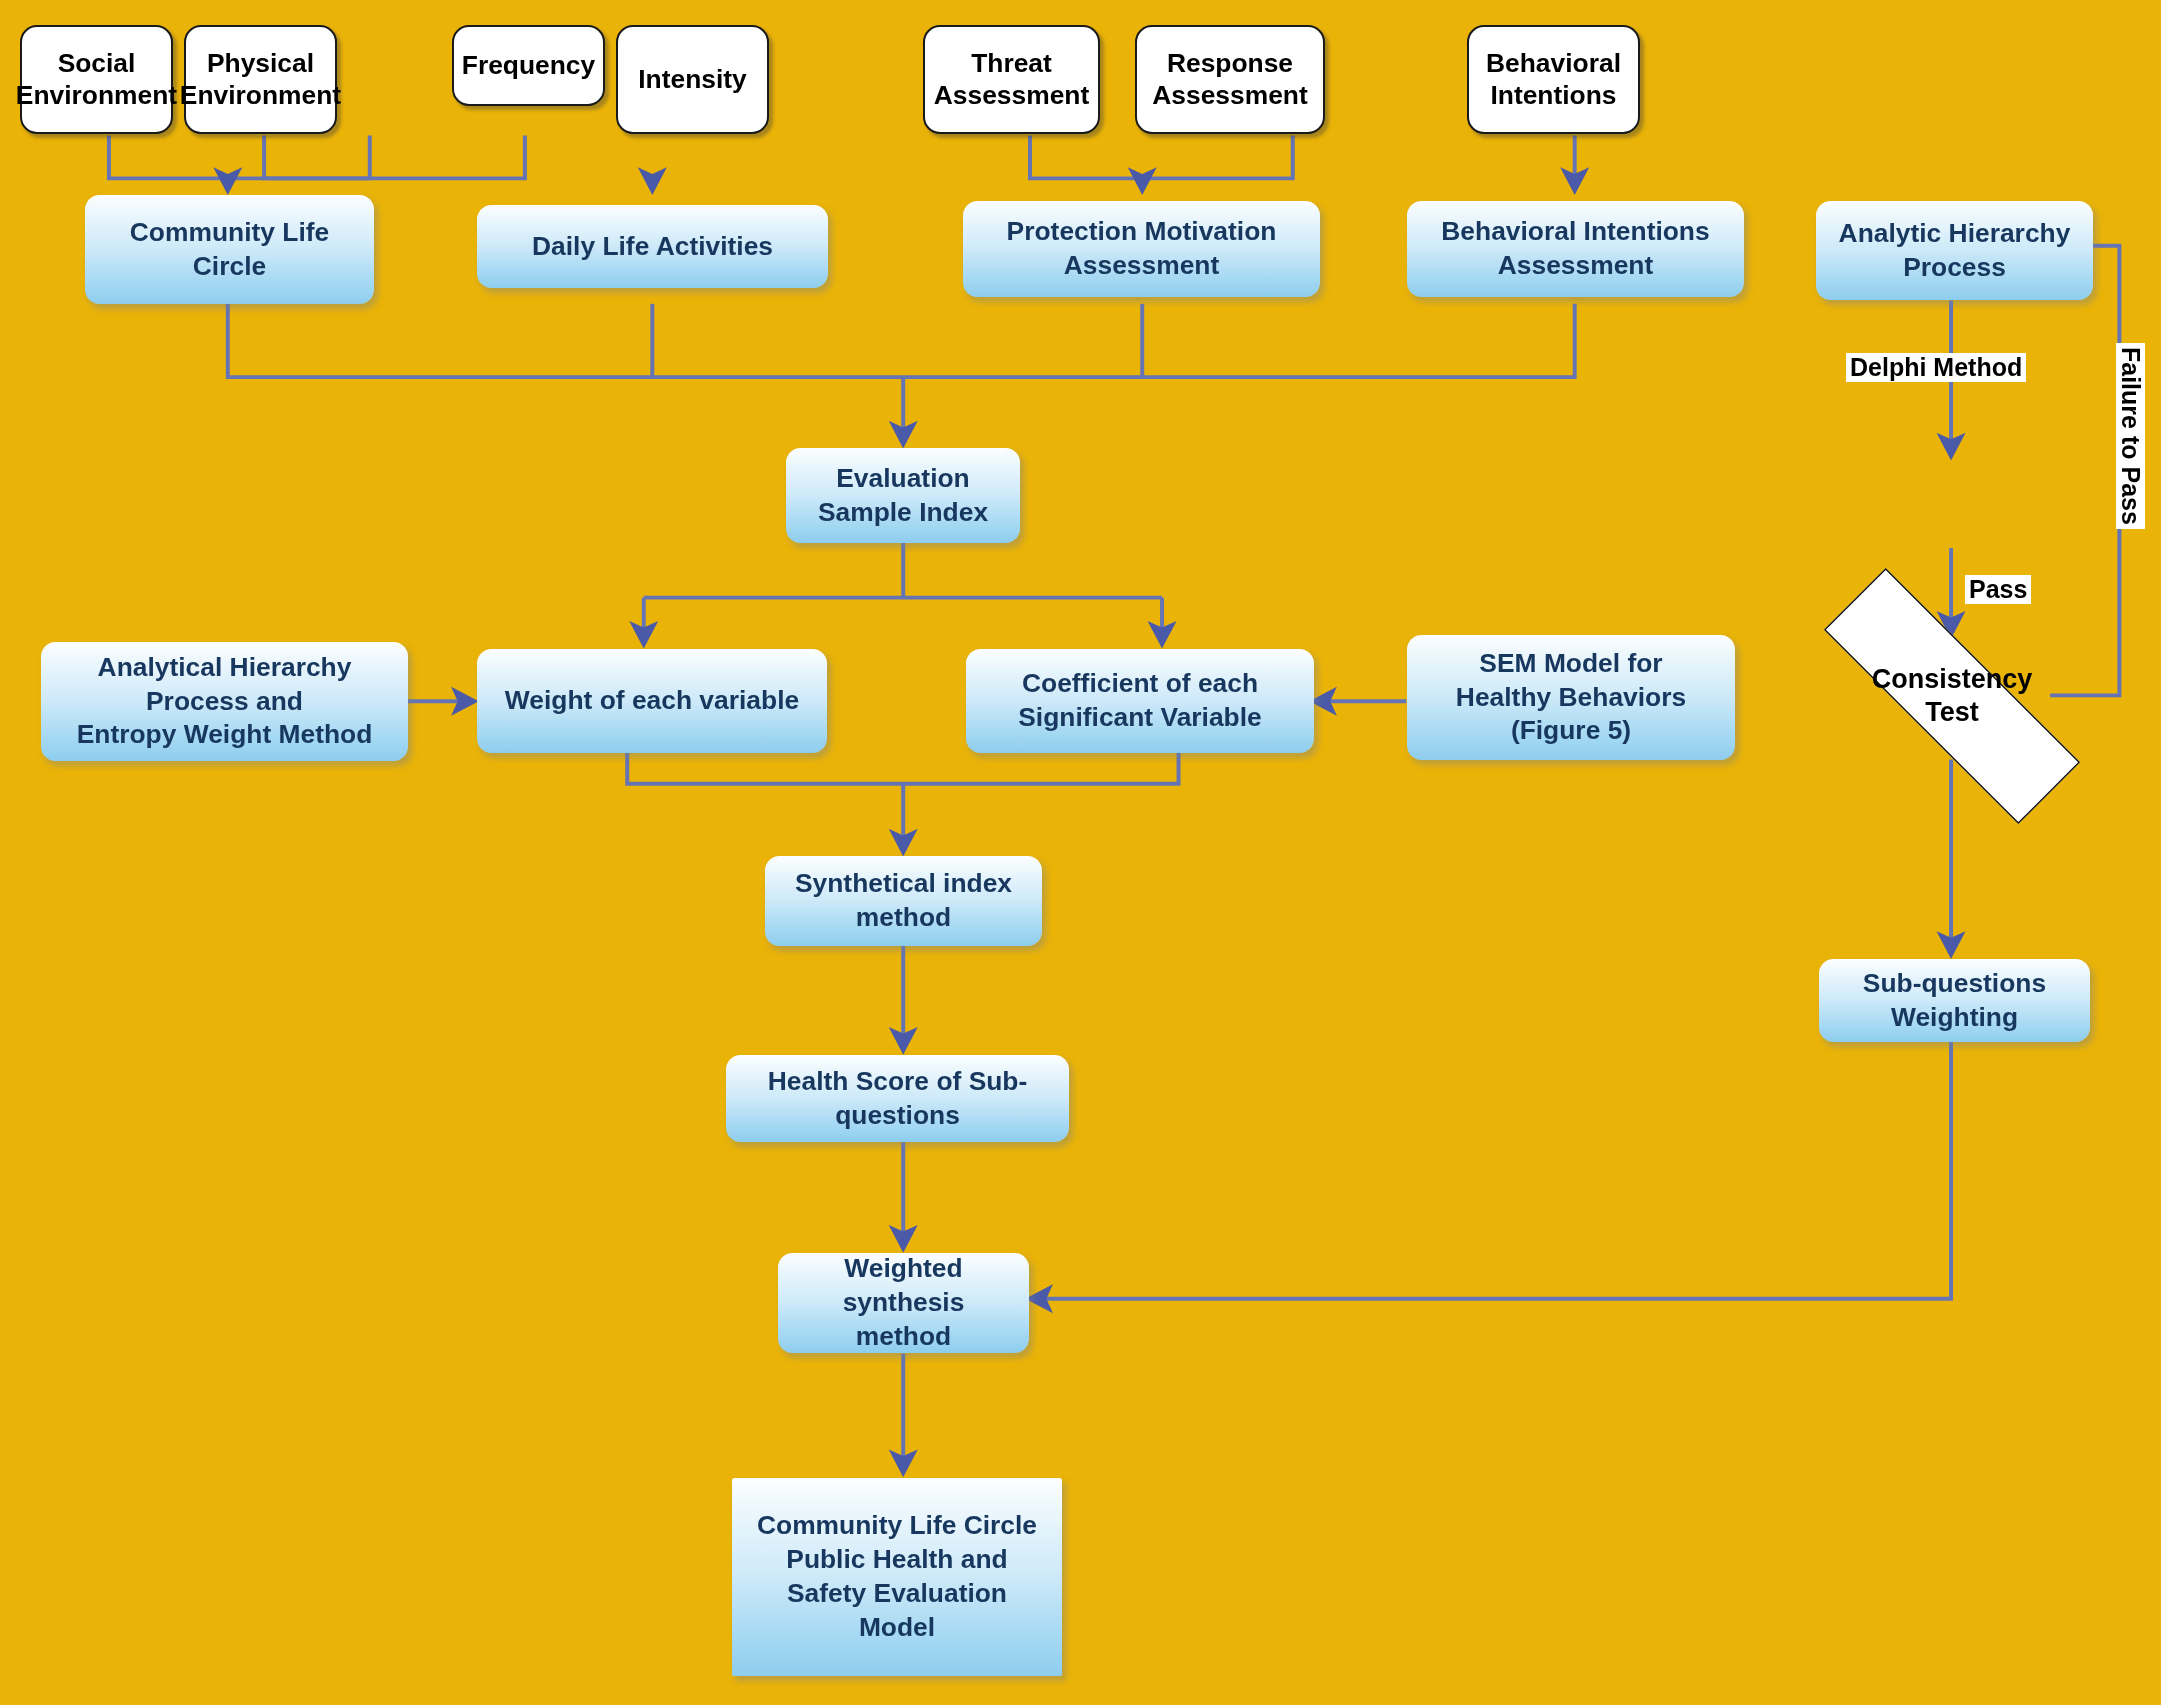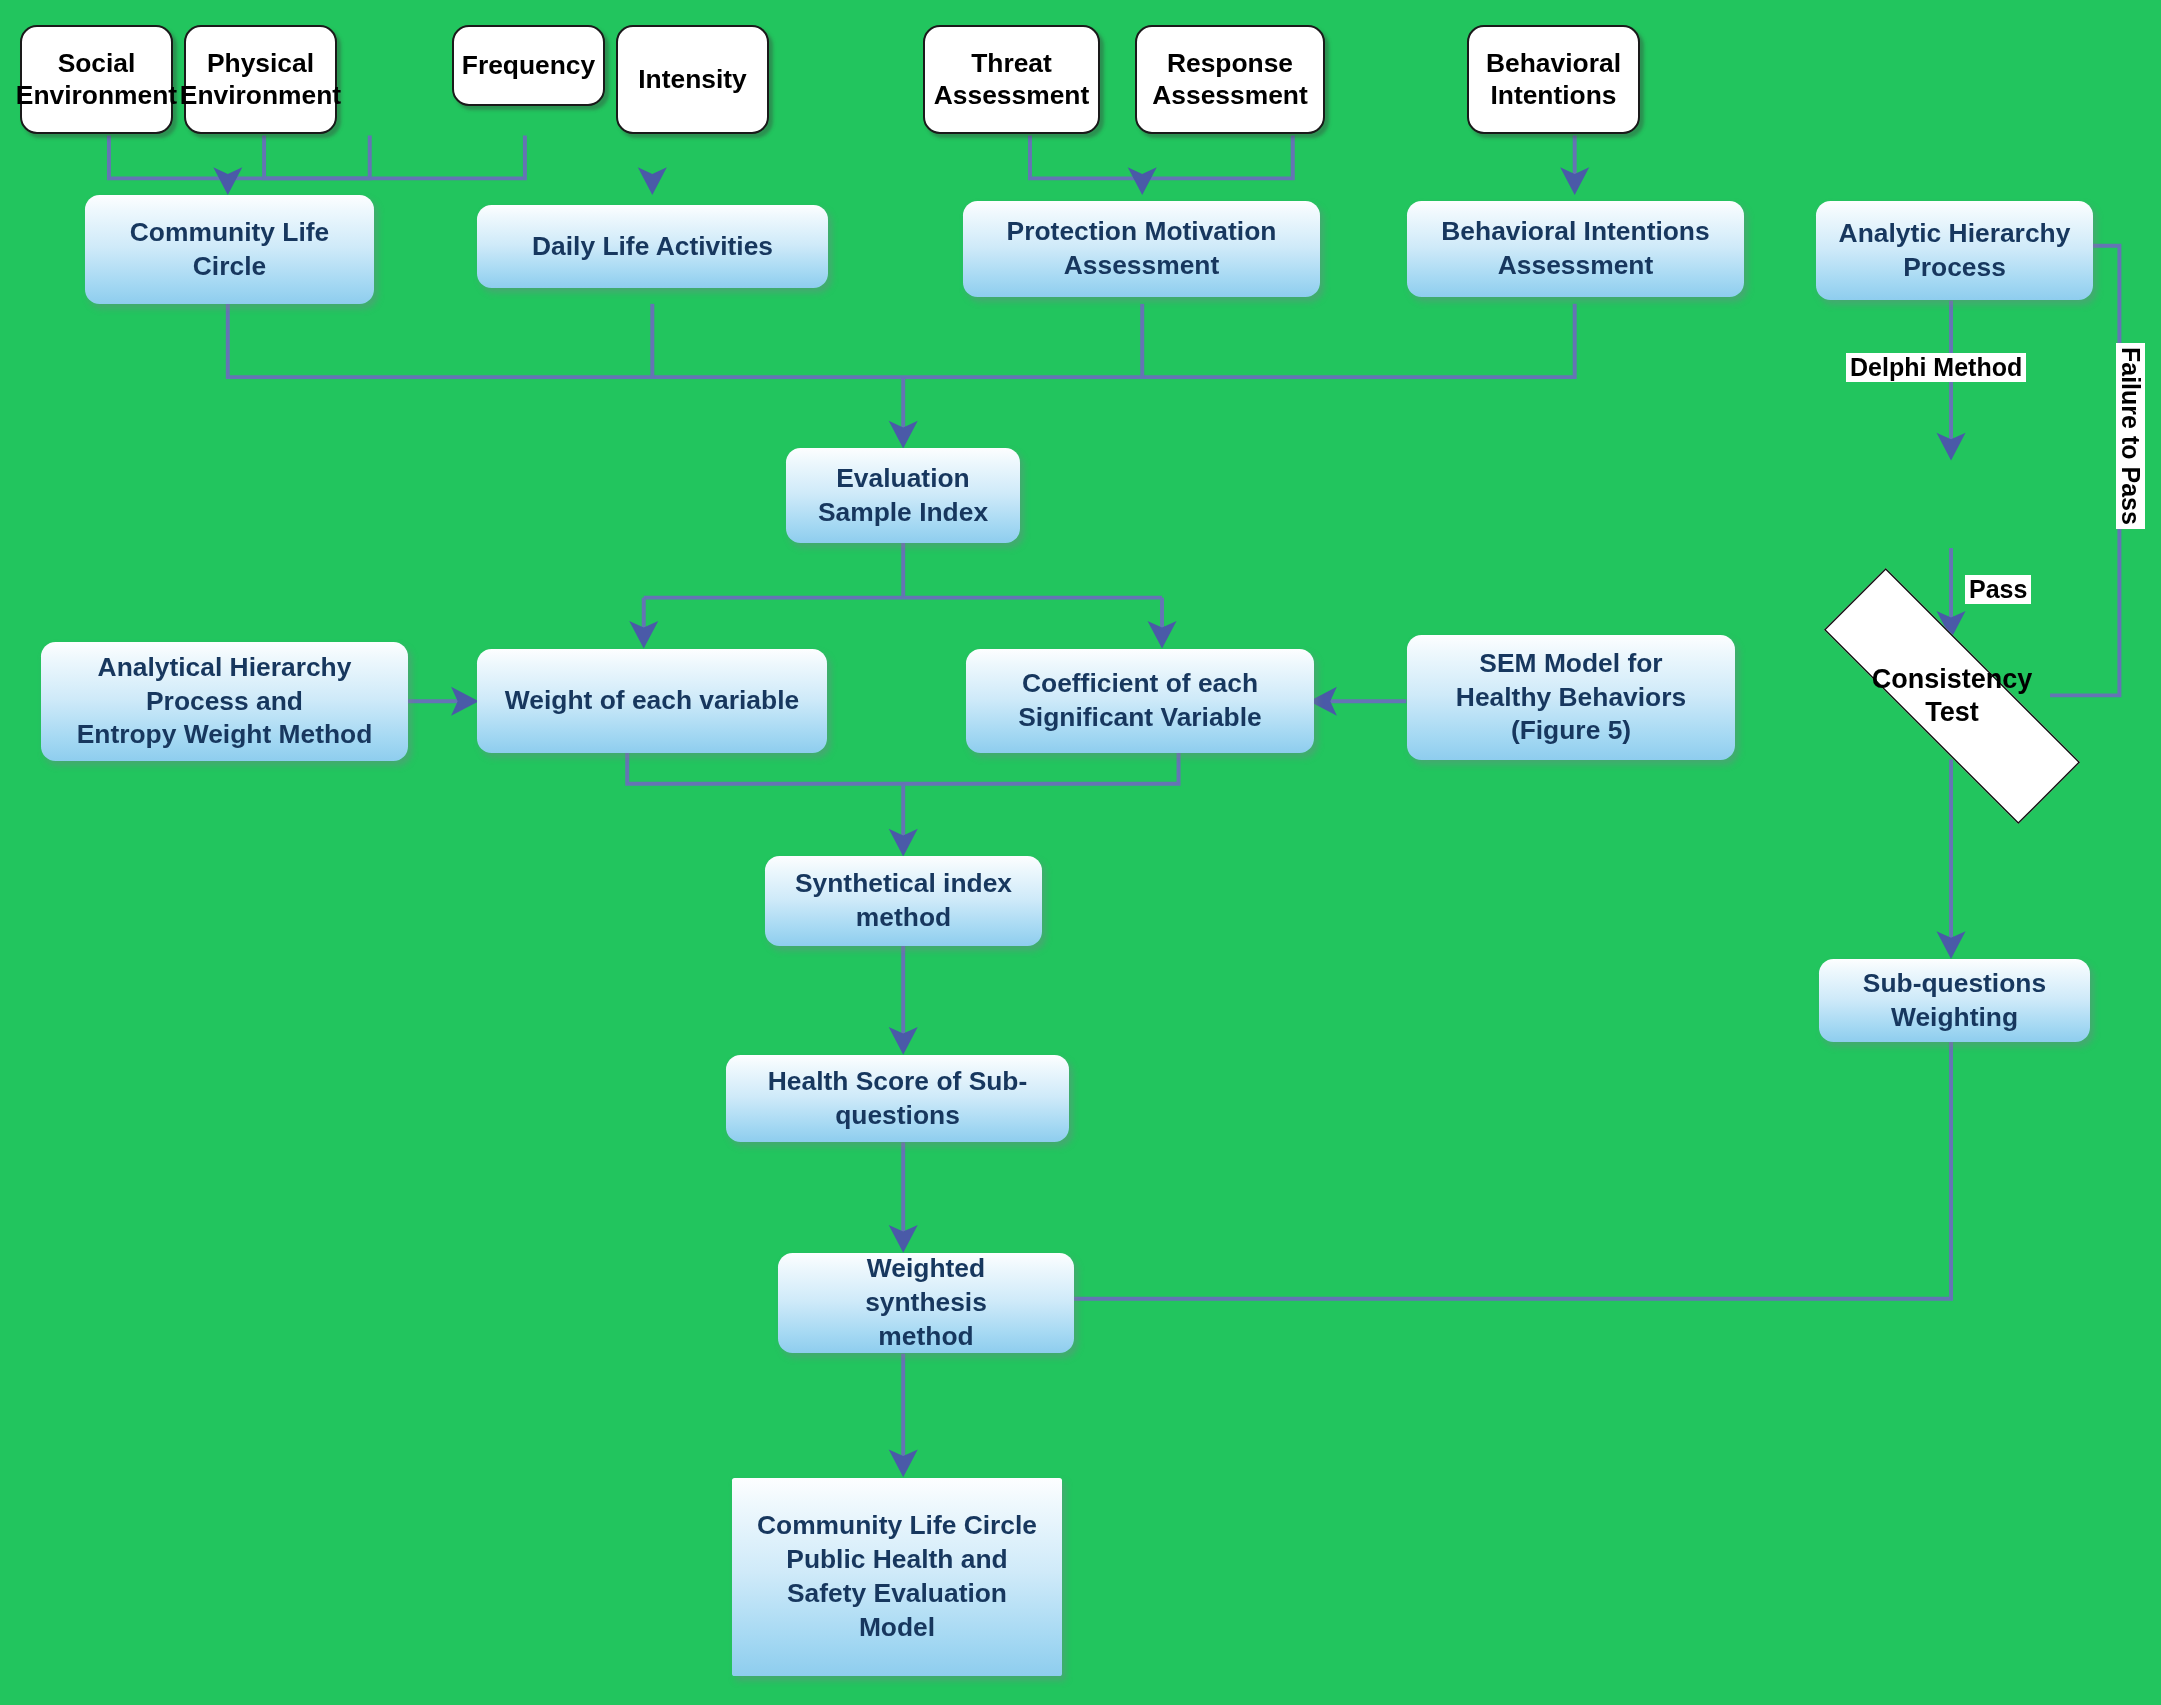--- a/index.html
+++ b/index.html
@@ -1,17 +1,17 @@
 <!DOCTYPE html>
 <html style="font-size:10.6px"><head>
 <meta charset="utf-8">
 <style>
   html,body{margin:0;padding:0;background:#ffffff;}
   body{font-family:"Liberation Sans", sans-serif;}
-  #stage{position:relative;width:2161px;height:1705px;background:#22c55e;overflow:hidden;}
+  #stage{position:relative;width:2161px;height:1705px;background:#eab308;overflow:hidden;}
 
   
   .inbox{
     position:absolute;
     background:#ffffff;
     border:2px solid #1a1a1a;
     border-radius:17px;
     box-sizing:border-box;
     display:flex;align-items:center;justify-content:center;
     text-align:center;
@@ -214,21 +214,21 @@
   </div>
 
   <div class="pbox box" style="left:1819px;top:959px;width:271px;height:83px;">
     <span>Sub-questions<br>Weighting</span>
   </div>
 
   <div class="pbox box" style="left:726px;top:1055px;width:343px;height:87px;">
     <span>Health Score of Sub-<br>questions</span>
   </div>
 
-  <div class="pbox box" style="left:778px;top:1253px;width:296px;height:100px;">
+  <div class="pbox box" style="left:778px;top:1253px;width:251px;height:100px;">
     <span>Weighted<br>synthesis<br>method</span>
   </div>
 
   <div class="pbox sq box" style="left:732px;top:1478px;width:330px;height:198px;">
     <span>Community Life Circle<br>Public Health and<br>Safety Evaluation<br>Model</span>
   </div>
 
   <div class="elabel" style="left:1846px;top:353px;">
     <span>Delphi Method</span>
   </div>

